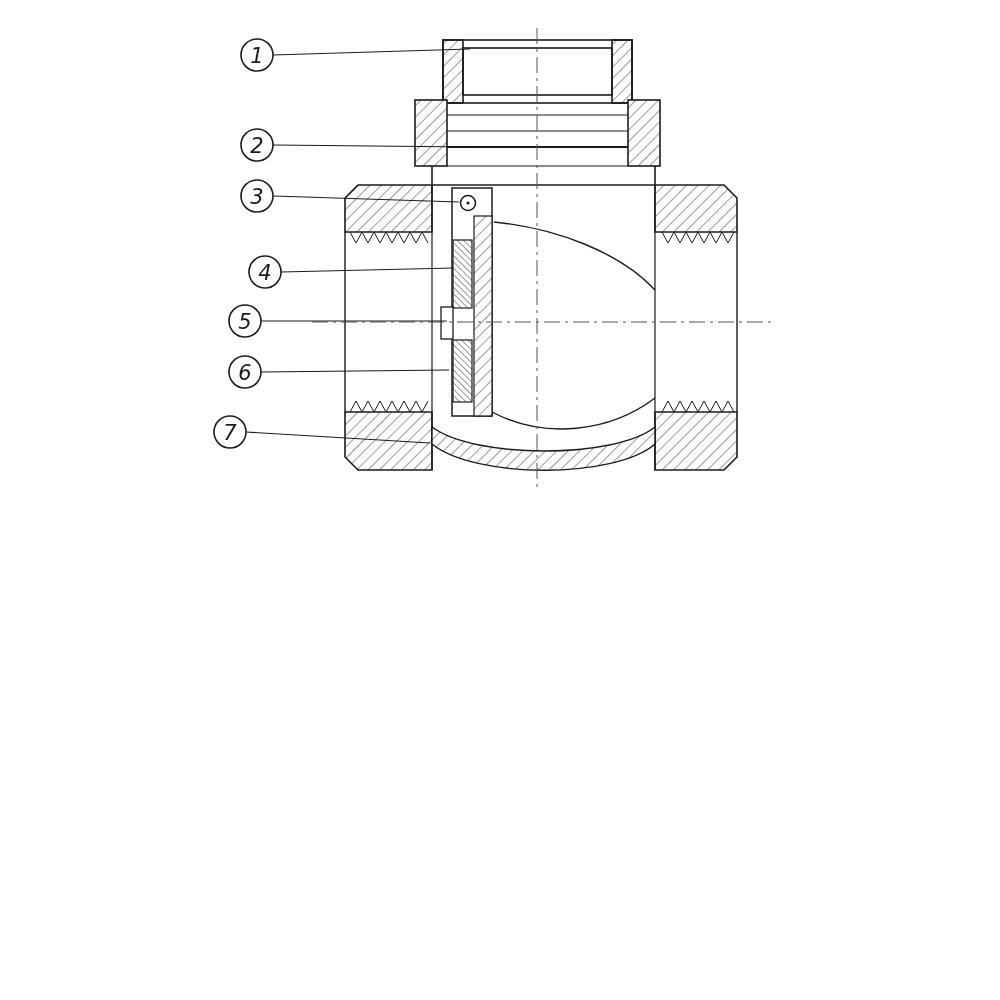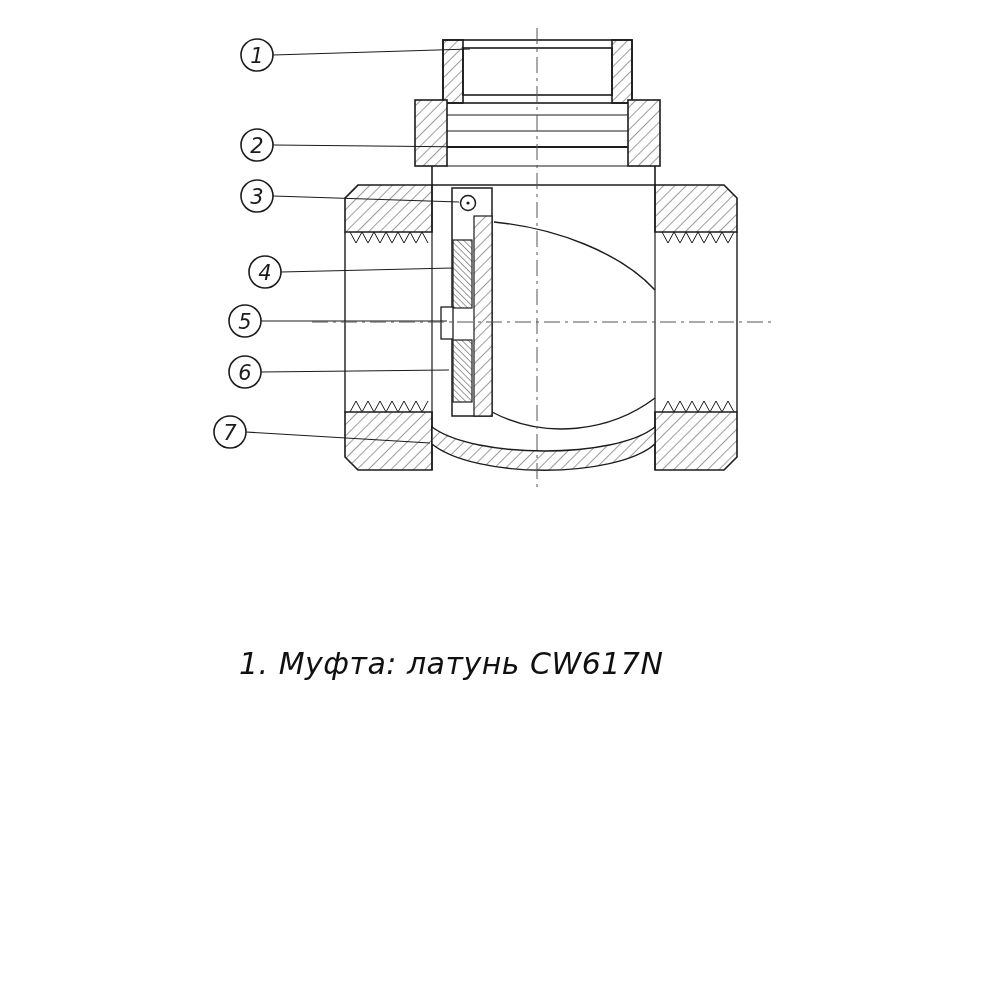--- a/index.html
+++ b/index.html
@@ -149,20 +149,19 @@
         <text x="245" y="380" text-anchor="middle" class="callout-num">6</text>
       </g>
       <g>
         <circle cx="230" cy="432" r="16" fill="#ffffff" stroke="#1c1c1c" stroke-width="1.6"></circle>
         <text x="230" y="440" text-anchor="middle" class="callout-num">7</text>
       </g>
     </g>
   </svg>
 
   <div class="legend">
-    <div class="legend-line">1. Муфта: латунь CW617N</div>
     
     
     
     
   </div>
 
 </div>
 
 </body></html>

